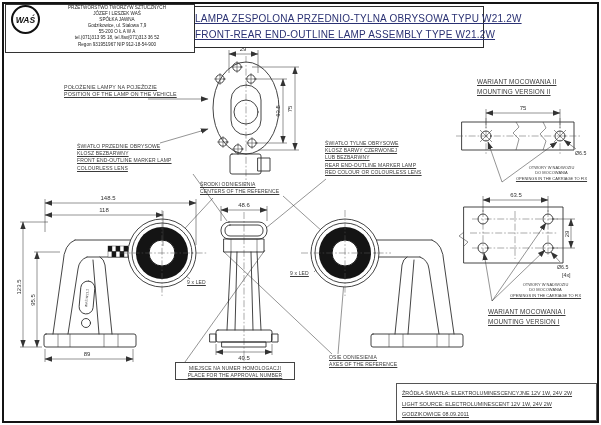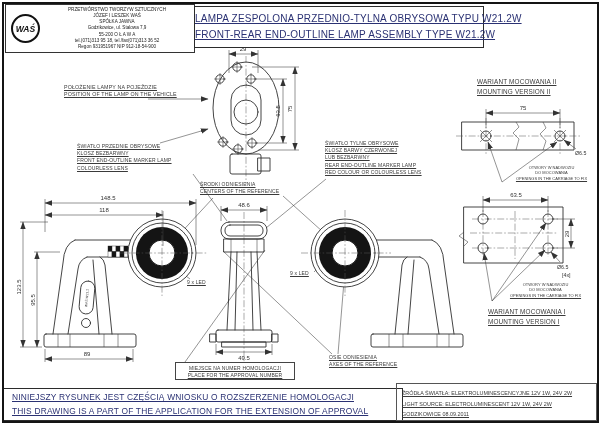--- a/index.html
+++ b/index.html
@@ -10,21 +10,21 @@
   
   .s{stroke:#303030;stroke-width:.9;fill:none;stroke-linejoin:round;stroke-linecap:round;}
   .t{stroke:#3c3c3c;stroke-width:.55;fill:none;}
   .ax{stroke:#555;stroke-width:.5;fill:none;stroke-dasharray:7 2 1.6 2;}
   svg text{font-family:"Liberation Sans",sans-serif;fill:#333;font-size:6px;}
   text.small{font-size:5.3px;}
   text.brand{font-size:3.4px;fill:#444;}
   
   .abs{position:absolute;}
   .company{left:5px;top:4px;width:188px;height:47px;border:1px solid #333;
-           display:flex;align-items:center;}
+           display:flex;}
   .logo{width:25px;height:25px;border:2.4px solid #111;border-radius:50%;margin-left:5px;
         display:flex;align-items:center;justify-content:center;
         font-weight:bold;font-style:italic;font-size:8.5px;color:#111;flex:none;}
   .company-lines{flex:1;text-align:center;font-size:4.6px;line-height:6.1px;color:#222;}
   .titlebox{left:194px;top:6px;width:288px;height:40px;border:1.6px solid #2b2b2b;
             display:flex;flex-direction:column;justify-content:center;text-align:center;}
   .title-line{font-size:10px;line-height:16.5px;letter-spacing:.2px;color:#2a3173;
               text-decoration:underline;white-space:nowrap;}
   .lbl{position:absolute;font-size:5px;line-height:7.2px;color:#3a3a3a;
        letter-spacing:.15px;white-space:nowrap;}
@@ -350,24 +350,20 @@
     <span>OTWORY W NADWOZIU</span>
     <span>DO MOCOWANIA</span>
     <span class="u">OPENINGS IN THE CARRIAGE TO FIX</span>
   </div>
 
   <div class="lbl heading" style="left:488px;top:307px;">
     <span>WARIANT MOCOWANIA I</span>
     <span>MOUNTING VERSION I</span>
   </div>
 
-  <div class="abs footnote">
-    <span>NINIEJSZY RYSUNEK JEST CZĘŚCIĄ WNIOSKU O  ROZSZERZENIE  HOMOLOGACJI</span>
-    <span>THIS DRAWING IS A PART OF THE APPLICATION FOR THE EXTENSION OF APPROVAL</span>
-  </div>
 
   <div class="abs srcbox">
     <span>ŹRÓDŁA ŚWIATŁA: ELEKTROLUMINESCENCYJNE  12V  1W, 24V  2W</span>
     <span>LIGHT SOURCE: ELECTROLUMINESCENT  12V  1W, 24V  2W</span>
     <span>GODZIKOWICE 08.09.2011</span>
   </div>
 
   <div class="frame"></div>
 </div>
 

